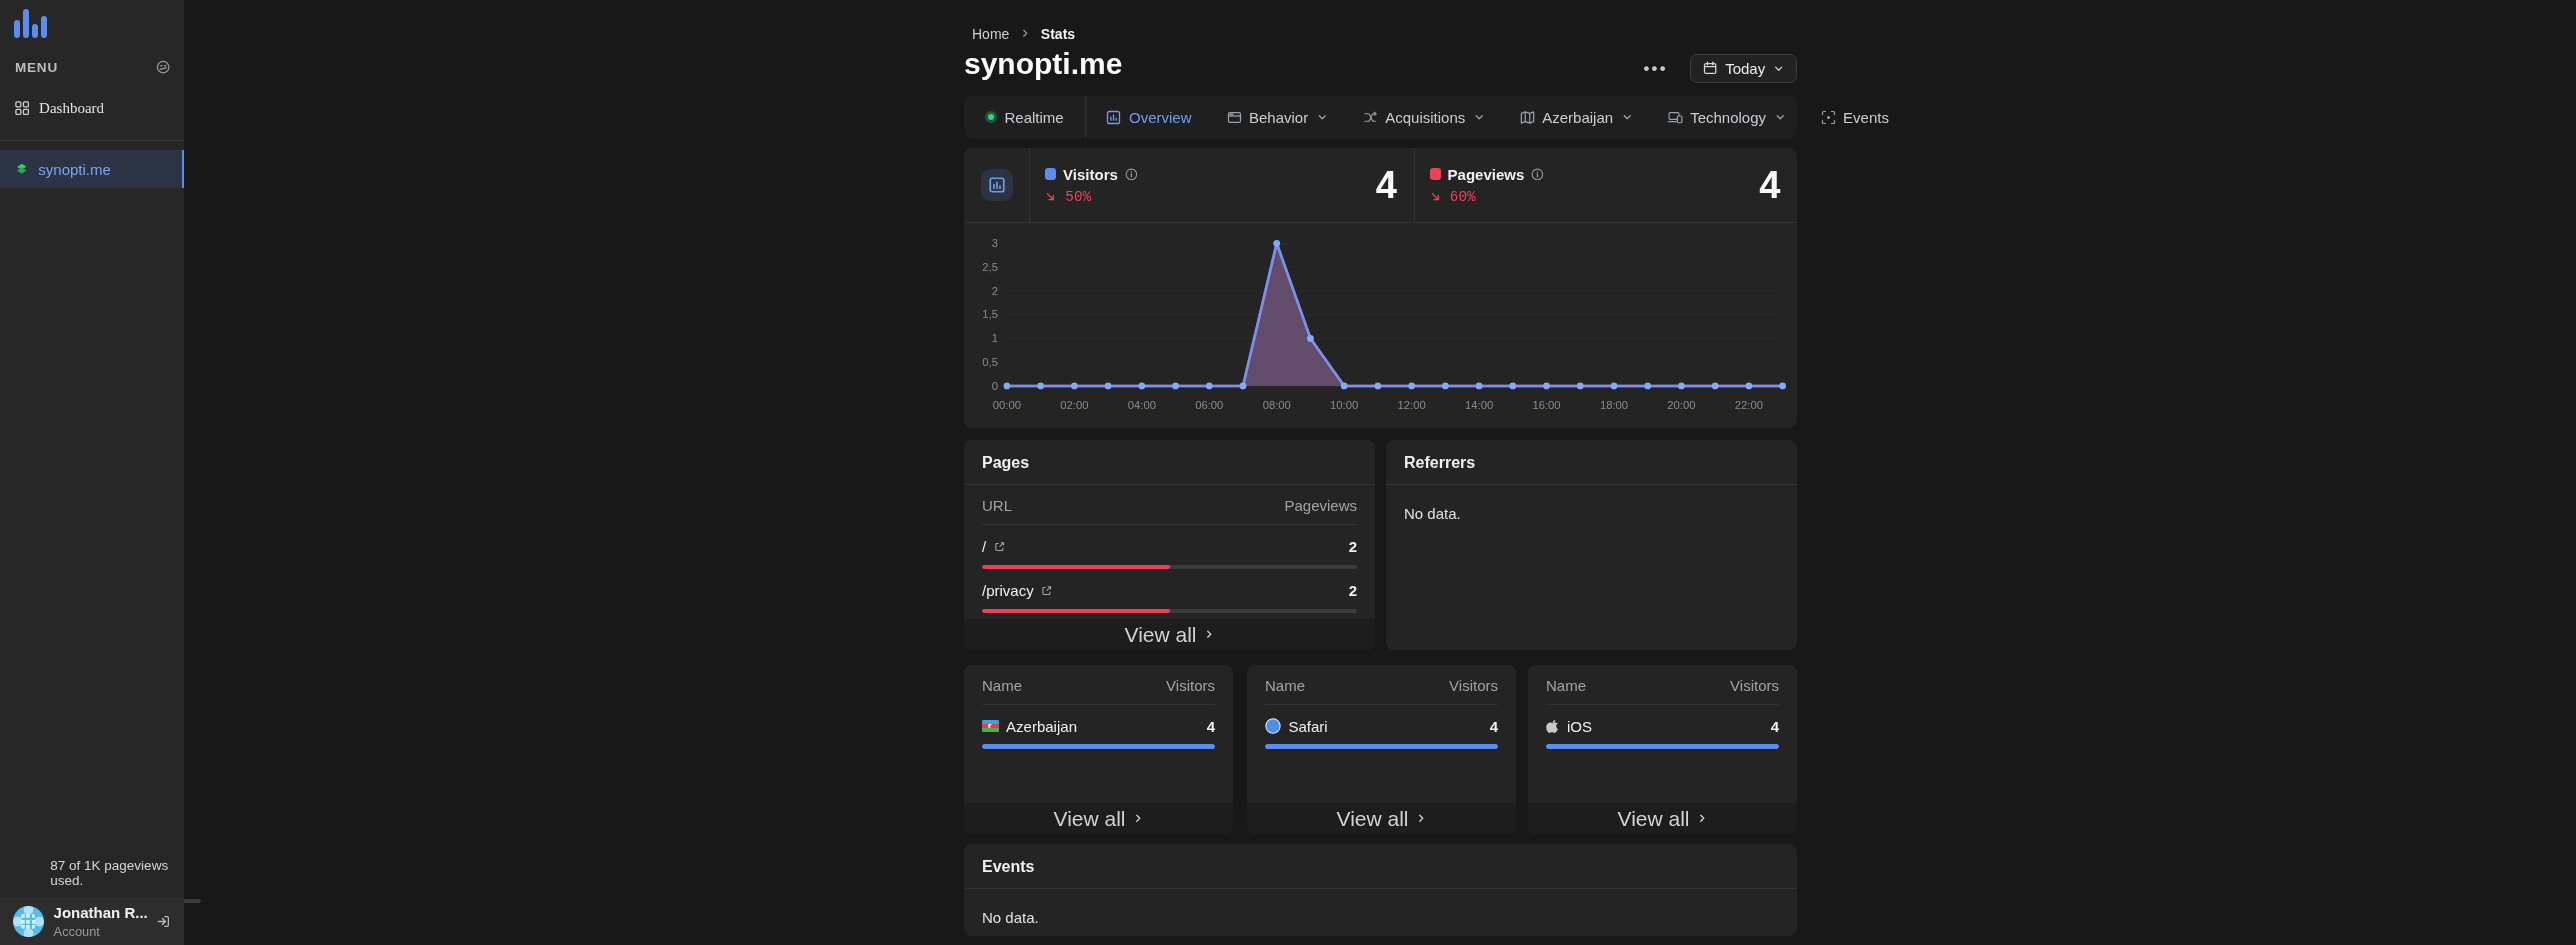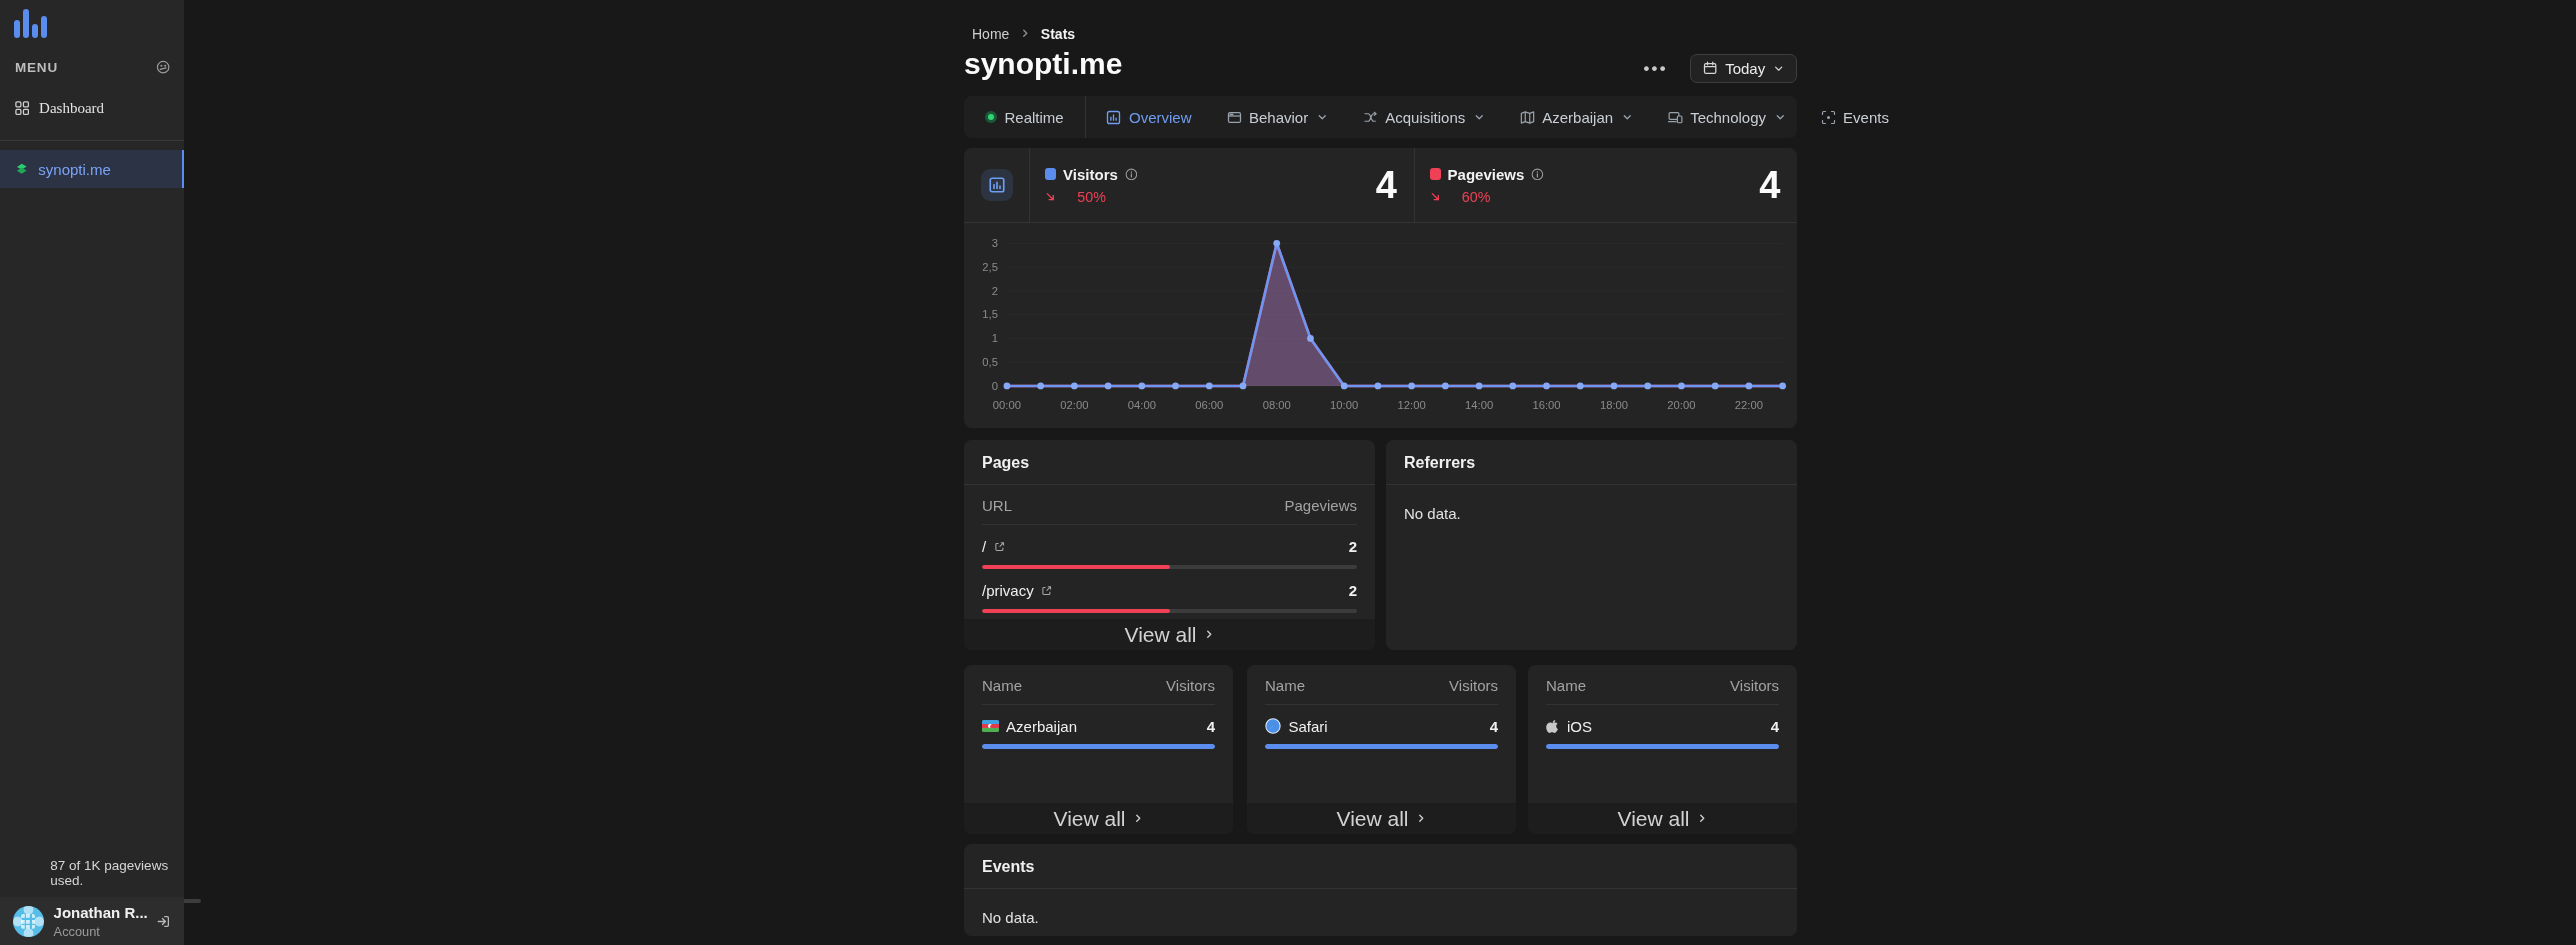--- a/index.html
+++ b/index.html
@@ -88,21 +88,21 @@
   .stat-icon-cell { display:flex; align-items:center; justify-content:center; border-right:0.8px solid #333; }
   .chart-type-btn { width:32px; height:32px; border-radius:9px; background:#2c3441; display:flex; align-items:center; justify-content:center; cursor:pointer; }
   .stat-cell { display:flex; align-items:center; justify-content:space-between; padding:0 16.6px 0 15px; }
   .stat-cell + .stat-cell { border-left:0.8px solid #333; }
   .stat-left { display:flex; flex-direction:column; gap:6px; }
   .stat-title-row { display:flex; align-items:center; gap:6.8px; }
   .legend-sq { width:11.3px; height:11.3px; border-radius:3px; flex:none; }
   .legend-sq.blue { background:#5b8def; }
   .legend-sq.red { background:#ef4056; }
   .stat-label { font-size:15px; font-weight:700; color:#f2f2f2; }
-  .stat-change { display:flex; align-items:center; gap:21px; font-size:14.3px; color:#ef4056; }
+  .stat-change { display:flex; align-items:center; gap:9px; font-size:14.3px; color:#ef4056;font-family:Liberation Mono, monospace; }
   .stat-value { font-size:38px; font-weight:700; color:#fbfbfb; }
   .chart-wrap { flex:1; }
 
   
   .pages-panel { top:440px; left:0; width:411px; height:210px; }
   .referrers-panel { top:440px; left:422px; width:411px; height:210px; }
   .countries-panel { top:665px; left:0; width:269px; height:169px; }
   .browsers-panel { top:665px; left:283px; width:269px; height:169px; }
   .os-panel { top:665px; left:564px; width:269px; height:169px; }
   .events-panel { top:844px; left:0; width:833px; height:92px; }

